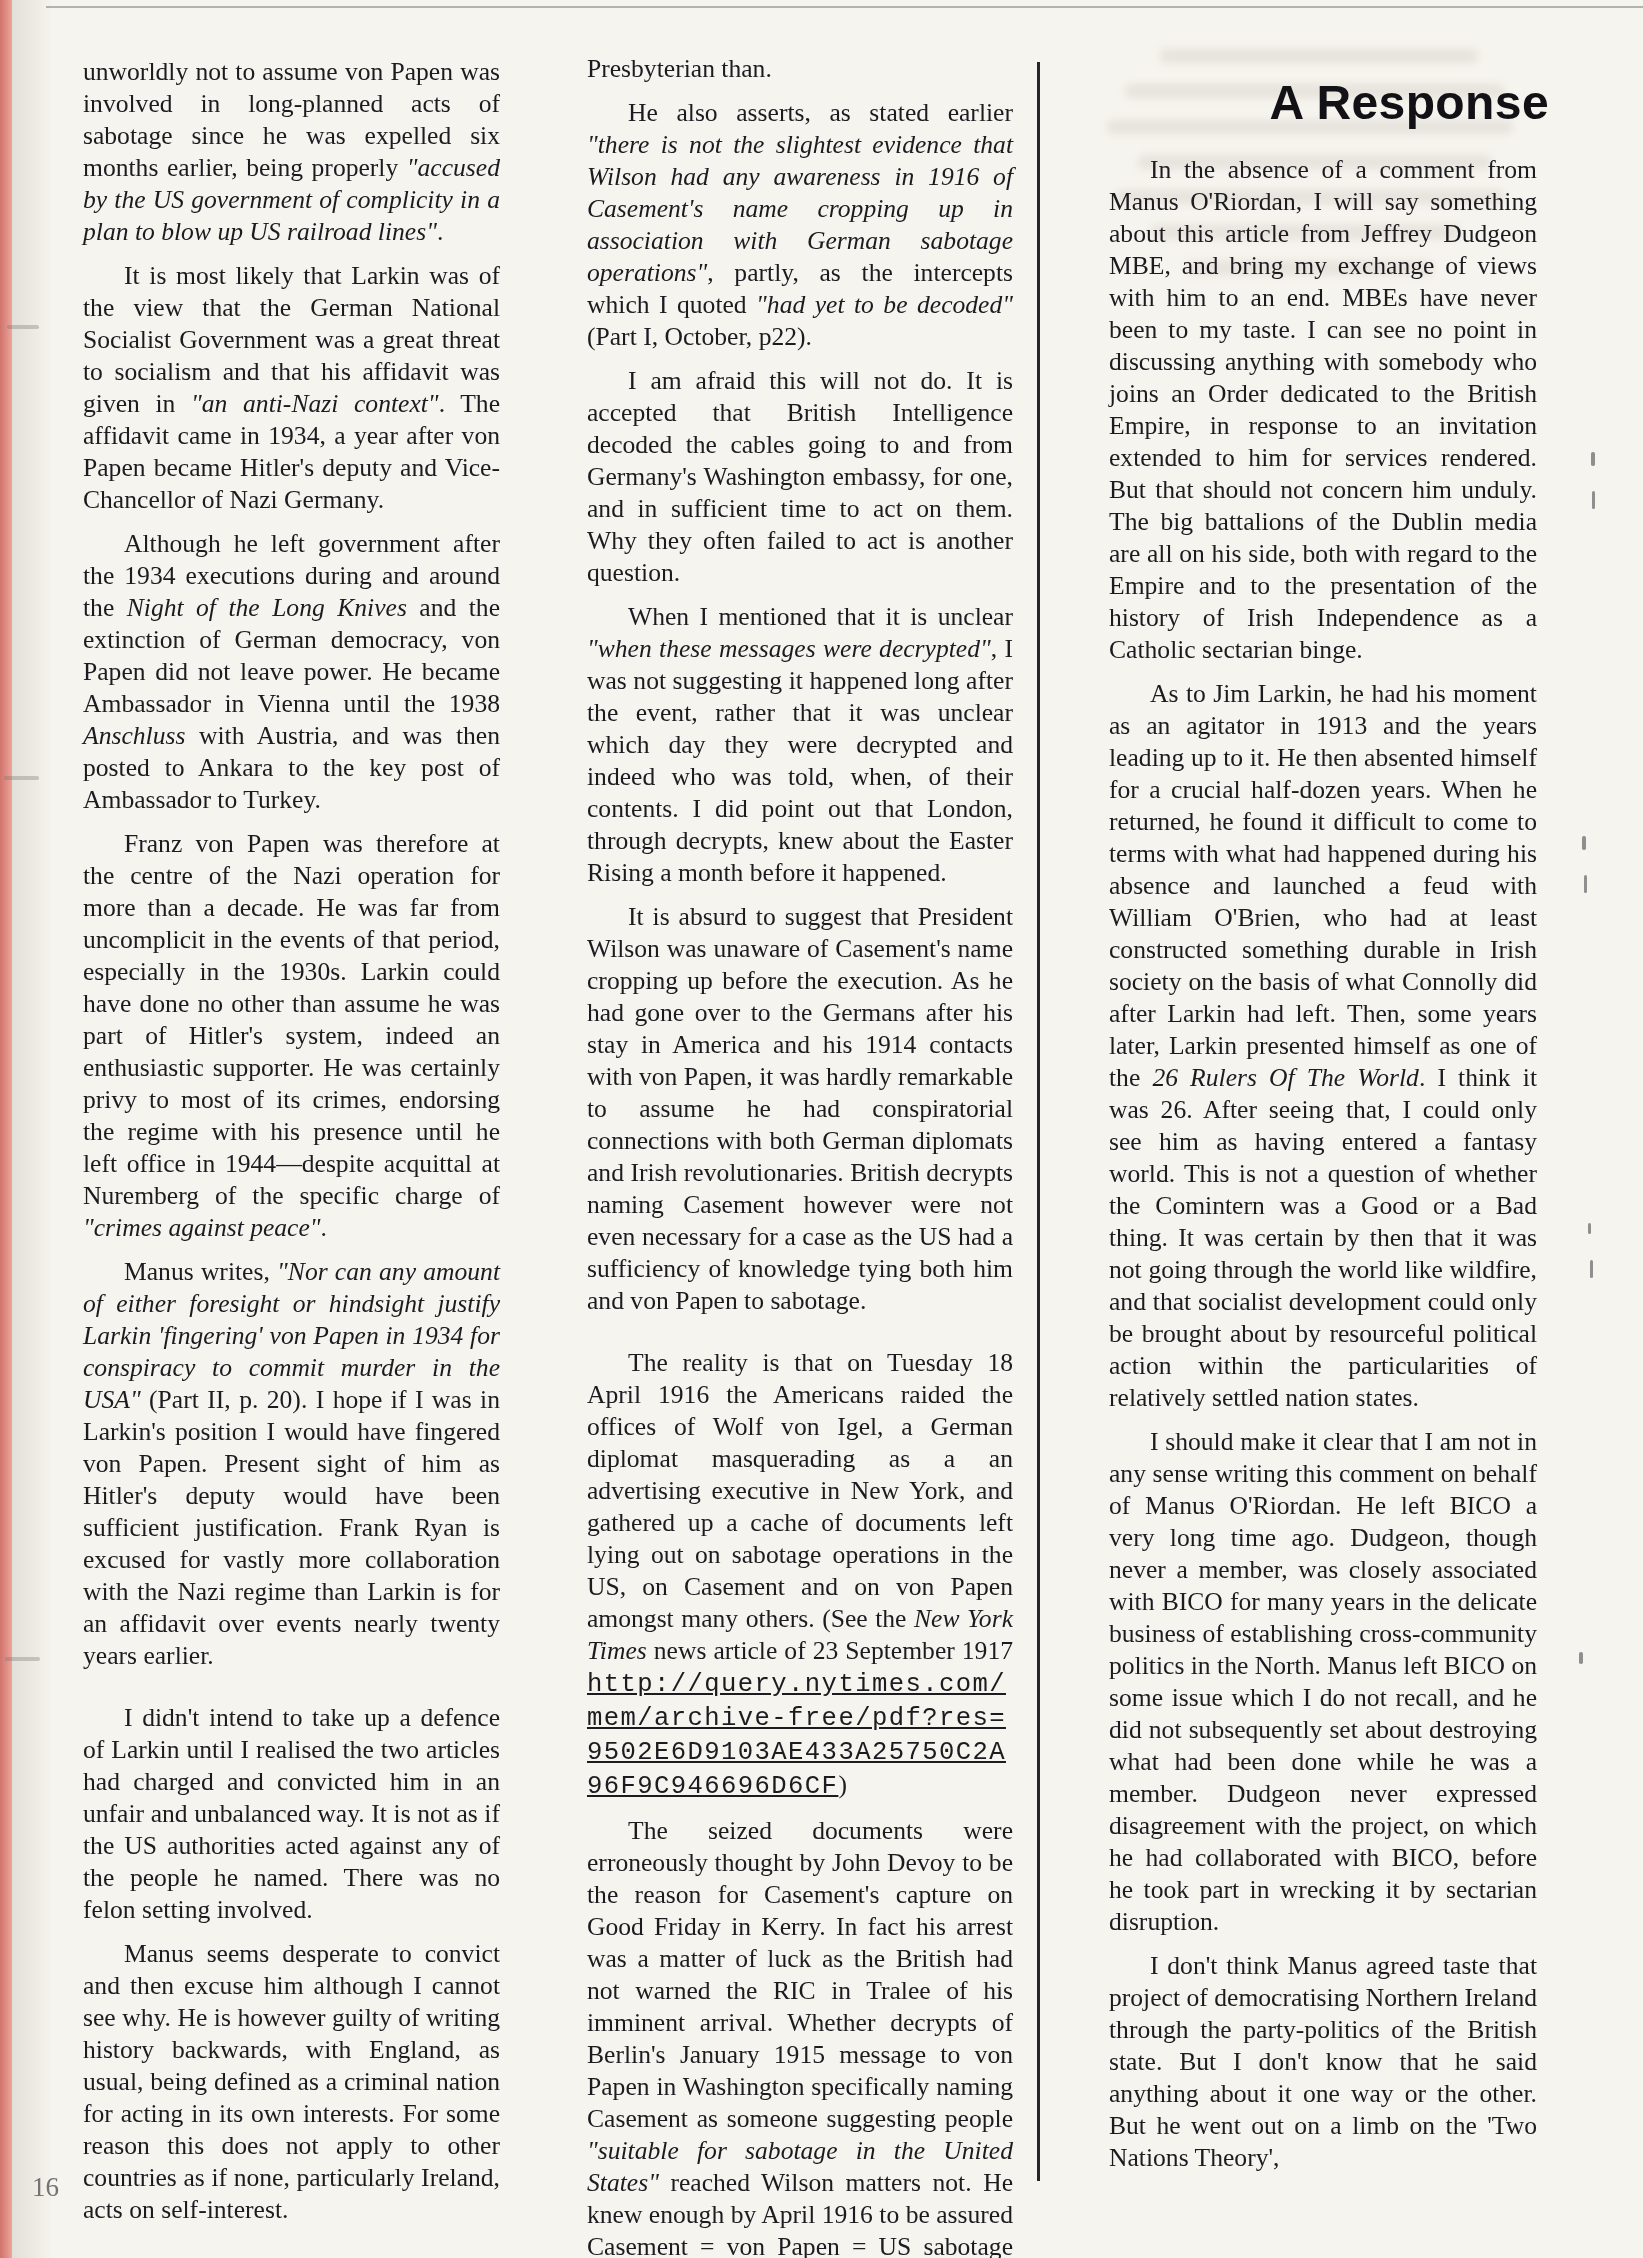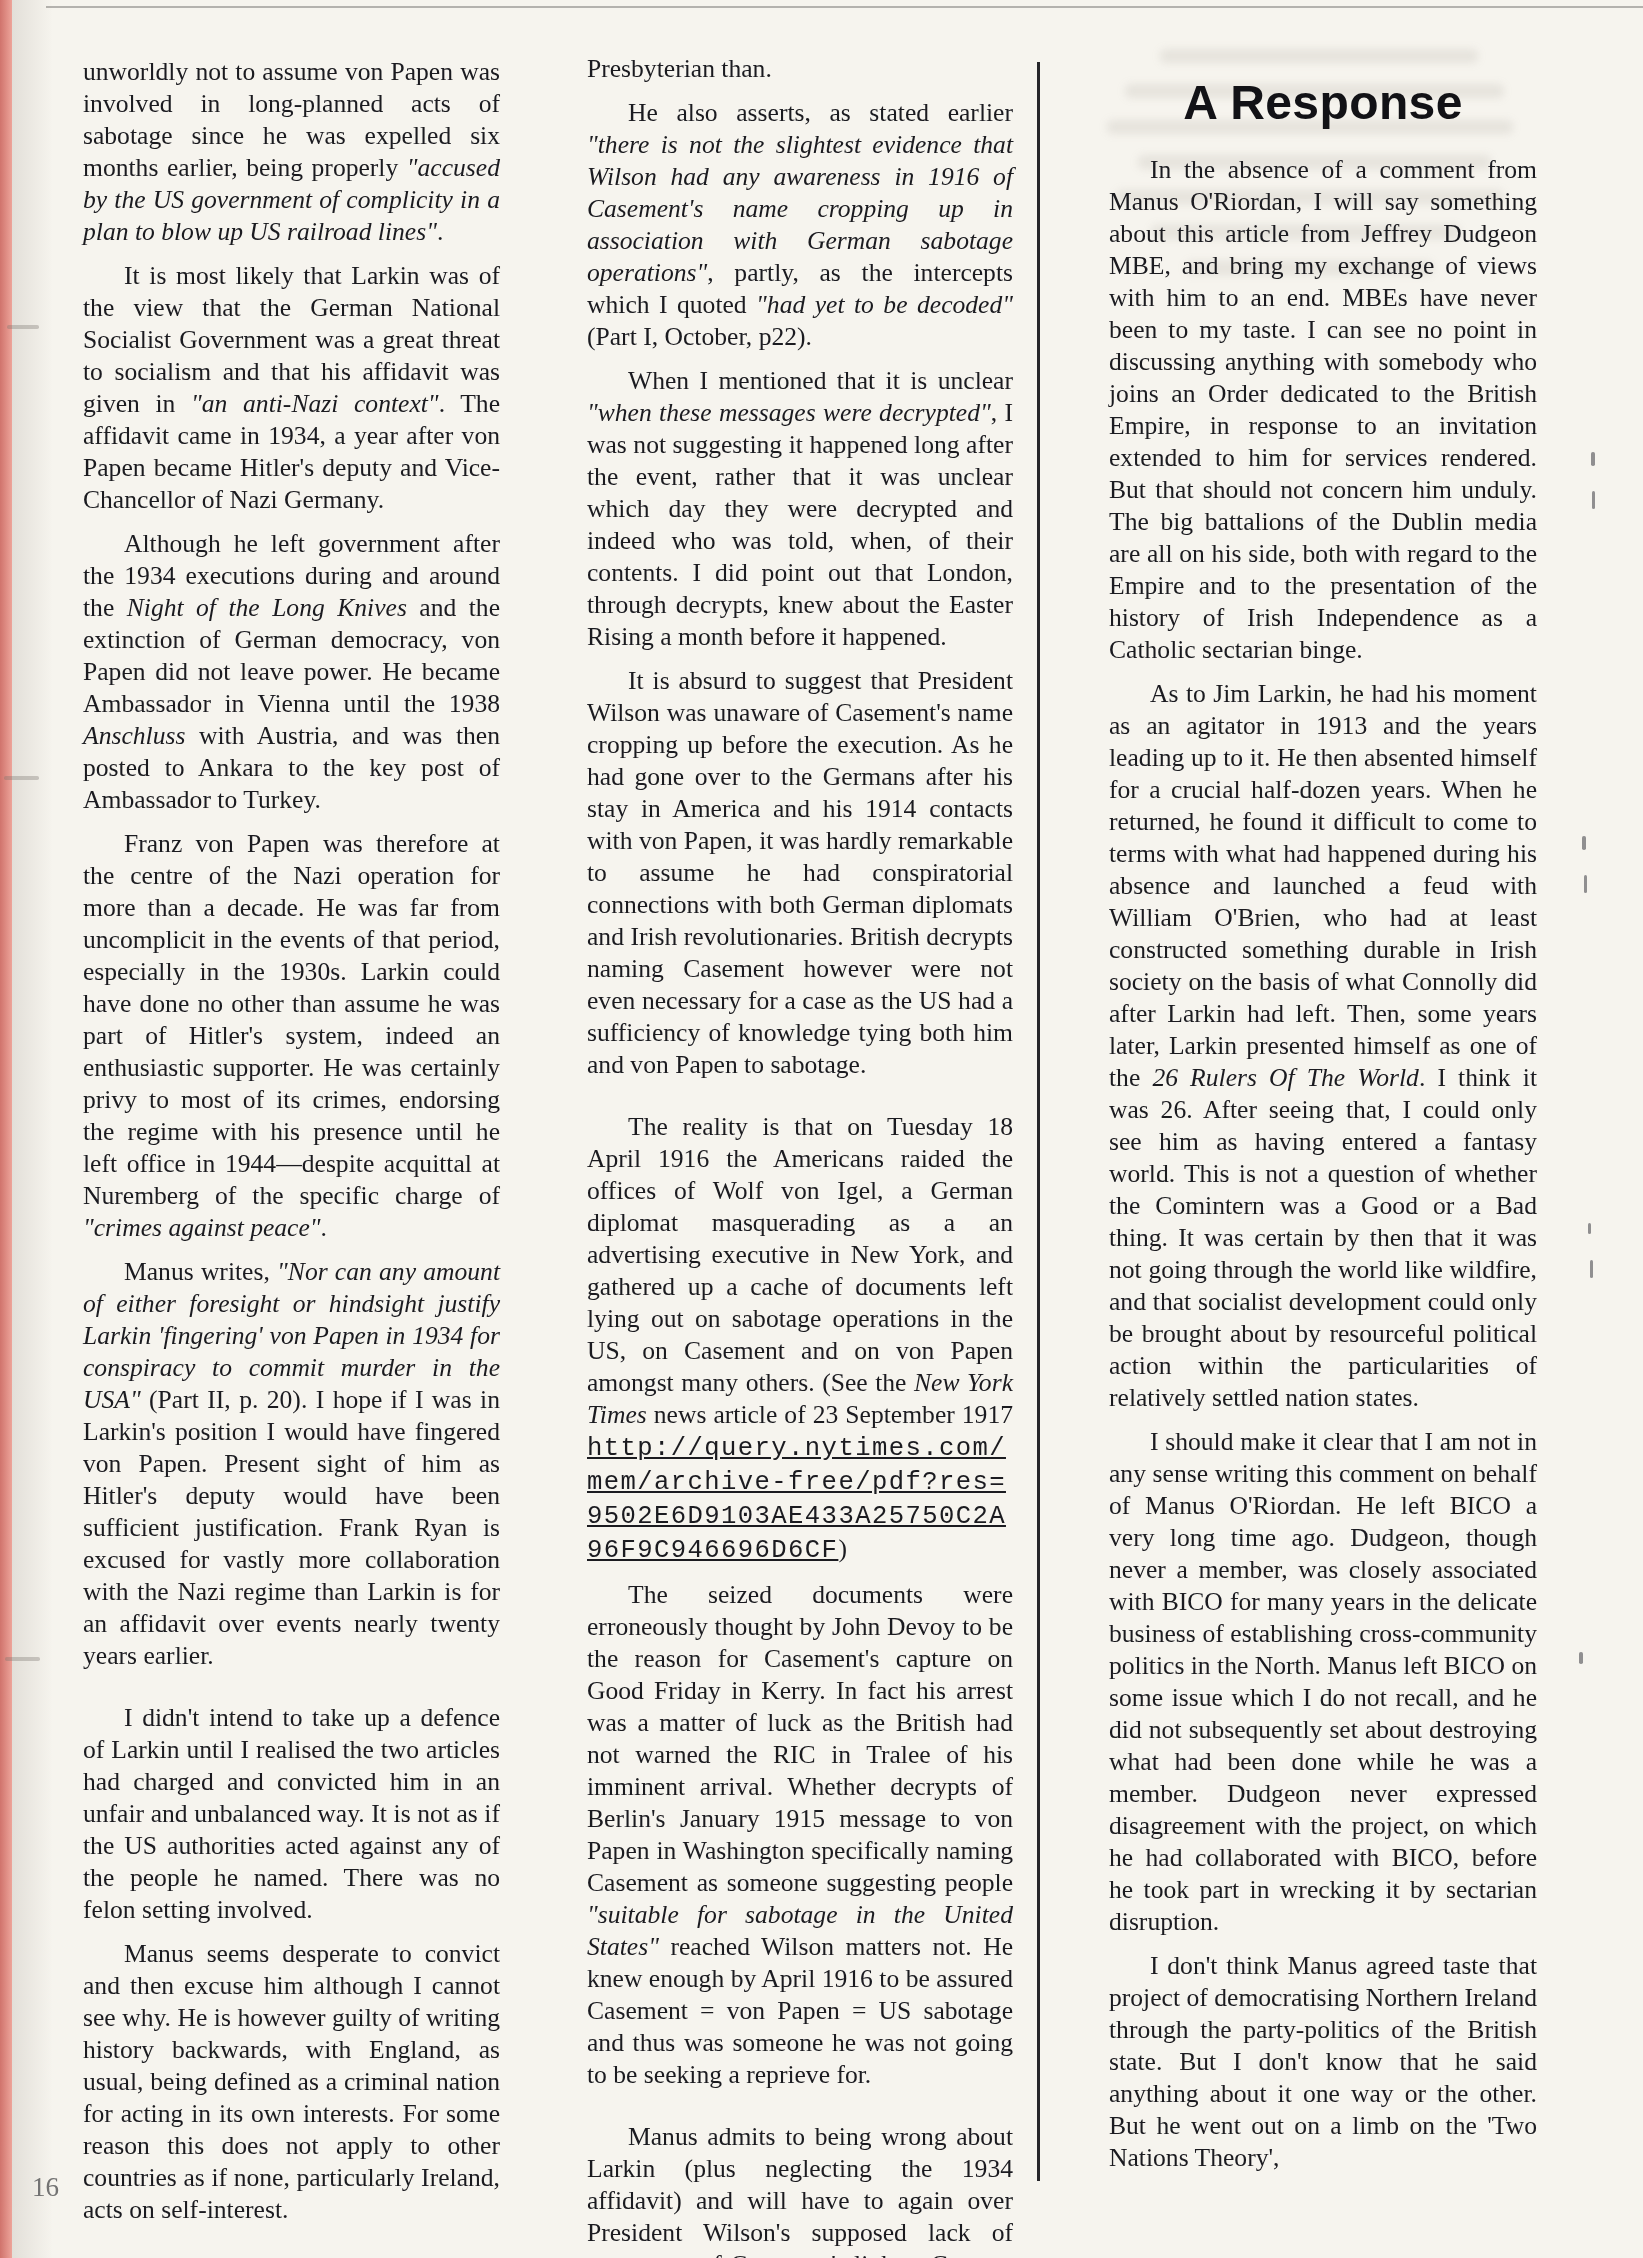--- a/index.html
+++ b/index.html
@@ -34,21 +34,21 @@
   .col1{left:71px;top:44px;width:441px;}
   .col2{left:575px;top:41px;width:450px;}
   .col3{left:1097px;top:41px;width:452px;}
   .divider{
     position:absolute;left:1037px;top:62px;width:2.6px;height:2119px;
     background:#26262a;
   }
   .heading{
     font-family:"Liberation Sans", sans-serif;
     font-weight:700;font-size:48px;letter-spacing:0.4px;color:#121216;
-    margin:46px 0 35px 0;text-align:center;
+    margin:46px 0 35px 0;text-align:right;
   }
   .page-number{
     position:absolute;left:32px;top:2172px;font-size:27px;color:#737373;
   }
   .ghost{
     position:absolute;left:1107px;top:49px;width:441px;height:265px;
     filter:blur(4.4px);opacity:0.55;
   }
   .ghost div{position:absolute;background:rgba(148,142,132,0.30);border-radius:5.3px;height:14px;}
   .g1{left:53px;top:0;width:318px;}
@@ -96,20 +96,21 @@
     <p class="para indent"><span>Manus writes, </span><span class="italic">"Nor can any amount of either foresight or hindsight justify Larkin 'fingering' von Papen in 1934 for conspiracy to commit murder in the USA"</span><span> (Part II, p. 20). I hope if I was in Larkin's position I would have fingered von Papen. Present sight of him as Hitler's deputy would have been sufficient justification. Frank Ryan is excused for vastly more collaboration with the Nazi regime than Larkin is for an affidavit over events nearly twenty years earlier.</span></p>
     <p class="para indent sp"><span>I didn't intend to take up a defence of Larkin until I realised the two articles had charged and convicted him in an unfair and unbalanced way. It is not as if the US authorities acted against any of the people he named. There was no felon setting involved.</span></p>
     <p class="para indent"><span>Manus seems desperate to convict and then excuse him although I cannot see why. He is however guilty of writing history backwards, with England, as usual, being defined as a criminal nation for acting in its own interests. For some reason this does not apply to other countries as if none, particularly Ireland, acts on self-interest.</span></p>
     <p class="para indent sp"><span>In tangential musings, he deals at length with the role of American statesman John McCloy who in 1934 was the lawyer who persuaded Larkin to prepare the affidavit. Oddly he does not speculate over the probability that McCloy, like Woodrow Wilson, was another American of Ulster</span></p>
   </div>
 
 <div class="col col2">
   <div>
       <p class="para"><span>Presbyterian than.</span></p>
       <p class="para indent"><span>He also asserts, as stated earlier </span><span class="italic">"there is not the slightest evidence that Wilson had any awareness in 1916 of Casement's name cropping up in association with German sabotage operations"</span><span>, partly, as the intercepts which I quoted </span><span class="italic">"had yet to be decoded"</span><span> (Part I, October, p22).</span></p>
+      <p class="para indent"><span>I am afraid this will not do. It is accepted that British Intelligence decoded the cables going to and from Germany's Washington embassy, for one, and in sufficient time to act on them. Why they often failed to act is another question.</span></p>
       <p class="para indent"><span>When I mentioned that it is unclear </span><span class="italic">"when these messages were decrypted"</span><span>, I was not suggesting it happened long after the event, rather that it was unclear which day they were decrypted and indeed who was told, when, of their contents. I did point out that London, through decrypts, knew about the Easter Rising a month before it happened.</span></p>
       <p class="para indent"><span>It is absurd to suggest that President Wilson was unaware of Casement's name cropping up before the execution. As he had gone over to the Germans after his stay in America and his 1914 contacts with von Papen, it was hardly remarkable to assume he had conspiratorial connections with both German diplomats and Irish revolutionaries. British decrypts naming Casement however were not even necessary for a case as the US had a sufficiency of knowledge tying both him and von Papen to sabotage.</span></p>
       <p class="para indent sp"><span>The reality is that on Tuesday 18 April 1916 the Americans raided the offices of Wolf von Igel, a German diplomat masquerading as a an advertising executive in New York, and gathered up a cache of documents left lying out on sabotage operations in the US, on Casement and on von Papen amongst many others. (See the </span><span class="italic">New York Times</span><span> news article of 23 September 1917 </span><span class="link">http://query.nytimes.com/mem/archive-free/pdf?res=9502E6D9103AE433A25750C2A96F9C946696D6CF</span><span>)</span></p>
       <p class="para indent"><span>The seized documents were erroneously thought by John Devoy to be the reason for Casement's capture on Good Friday in Kerry. In fact his arrest was a matter of luck as the British had not warned the RIC in Tralee of his imminent arrival. Whether decrypts of Berlin's January 1915 message to von Papen in Washington specifically naming Casement as someone suggesting people </span><span class="italic">"suitable for sabotage in the United States"</span><span> reached Wilson matters not. He knew enough by April 1916 to be assured Casement = von Papen = US sabotage and thus was someone he was not going to be seeking a reprieve for.</span></p>
       <p class="para indent sp"><span>Manus admits to being wrong about Larkin (plus neglecting the 1934 affidavit) and will have to again over President Wilson's supposed lack of awareness of Casement's link to German sabotage.</span></p>
     </div>
 
 </div>
 
 <div class="divider"></div>

